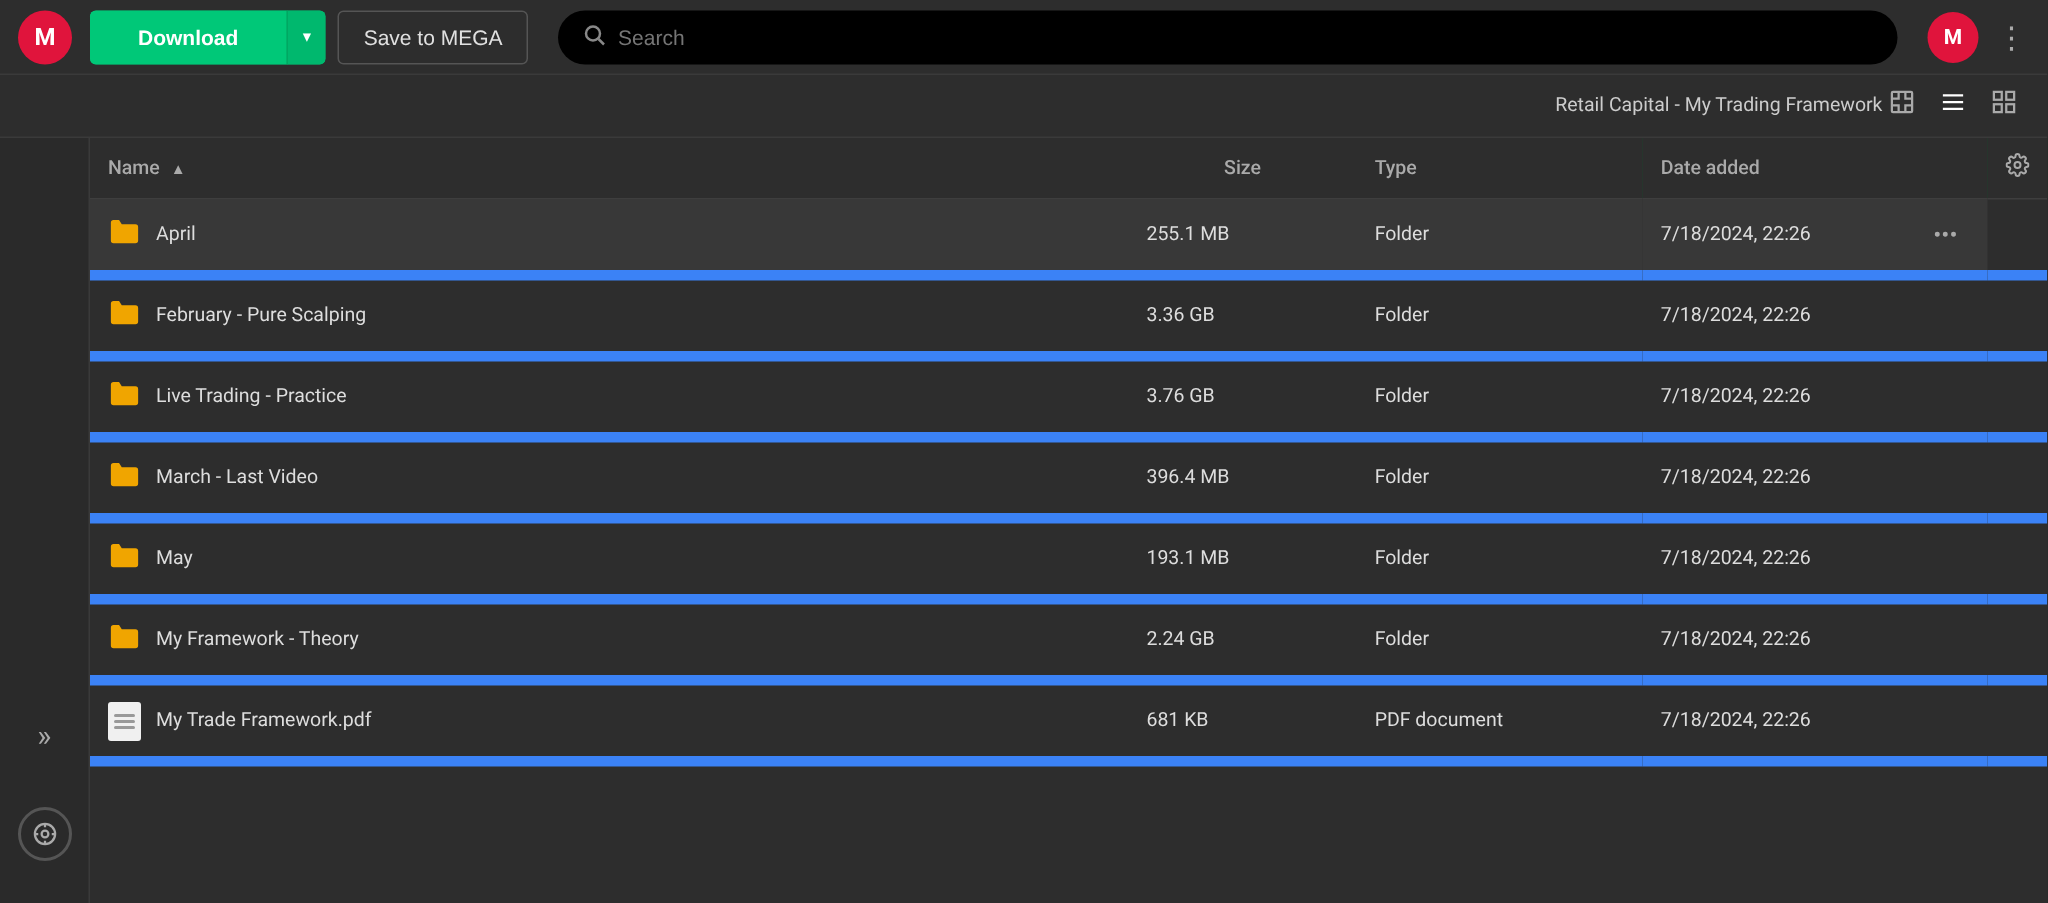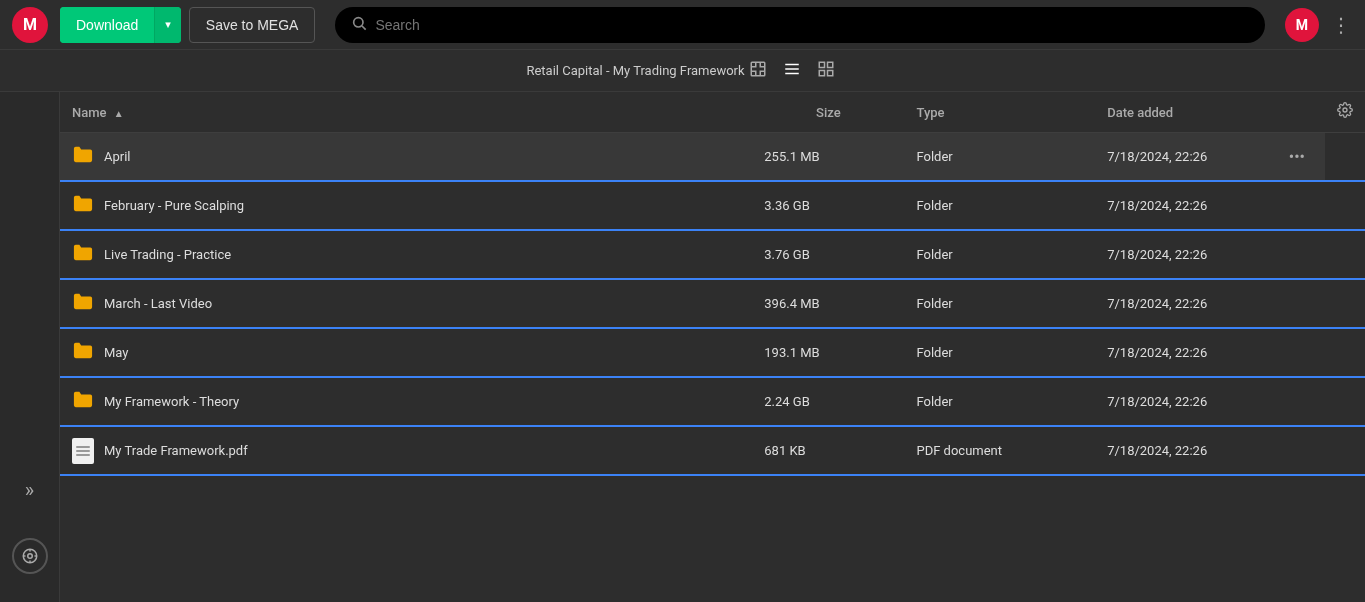--- a/index.html
+++ b/index.html
@@ -50,29 +50,29 @@
       border: none;
       border-radius: 4px;
       cursor: pointer;
       font-size: 14px;
       font-weight: 600;
       height: 36px;
       overflow: hidden;
     }
 
     .btn-download-main {
-      padding: 0 16px;
+      padding: 0 32px;
       height: 100%;
       display: flex;
       align-items: center;
       background-color: #00c878;
       border: none;
       color: white;
       font-size: 14px;
-      font-weight: 400;
+      font-weight: 700;
       cursor: pointer;
     }
 
     .btn-download-arrow {
       padding: 0 10px;
       height: 100%;
       display: flex;
       align-items: center;
       background-color: #00b86e;
       border: none;
@@ -144,21 +144,21 @@
       color: #aaa;
       font-size: 20px;
       cursor: pointer;
       letter-spacing: 2px;
     }
 
     
     .breadcrumb-bar {
       display: flex;
       align-items: center;
-      justify-content: center;
+      justify-content: flex-end;
       padding: 8px 16px;
       background-color: #2d2d2d;
       border-bottom: 1px solid #3a3a3a;
       height: 42px;
       flex-shrink: 0;
     }
 
     .breadcrumb-text {
       color: #ccc;
       font-size: 13px;
@@ -265,21 +265,21 @@
       width: 18%;
     }
 
     .sort-arrow {
       margin-left: 4px;
       color: #aaa;
       font-size: 10px;
     }
 
     .file-table tbody tr {
-      border-bottom: 2px solid #3b82f6;
+      border-bottom: 7px solid #3b82f6;
       cursor: pointer;
       transition: background-color 0.1s;
     }
 
     .file-table tbody td {
       padding: 10px 12px;
       color: #ddd;
       font-size: 13px;
     }
 

